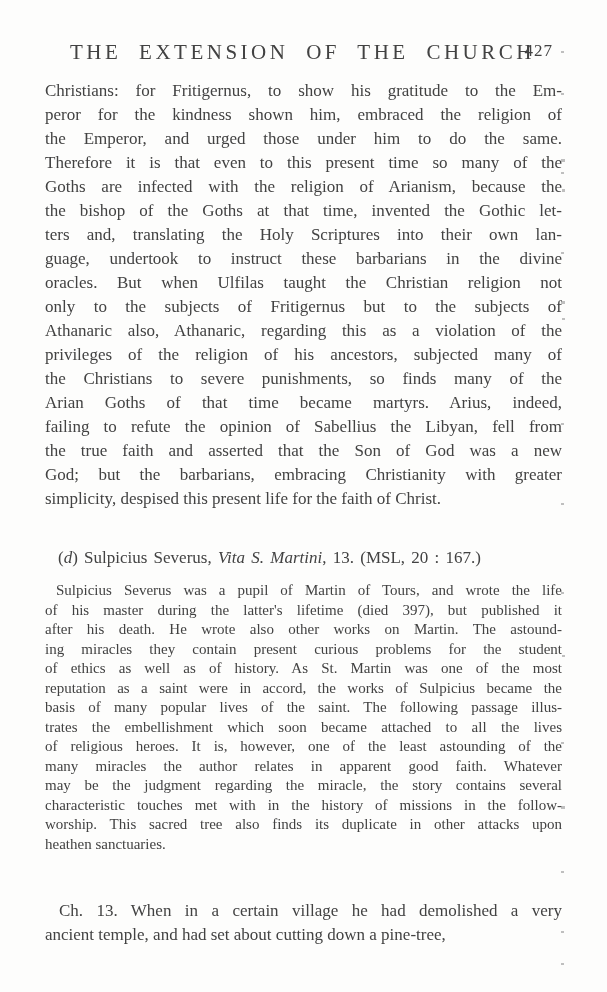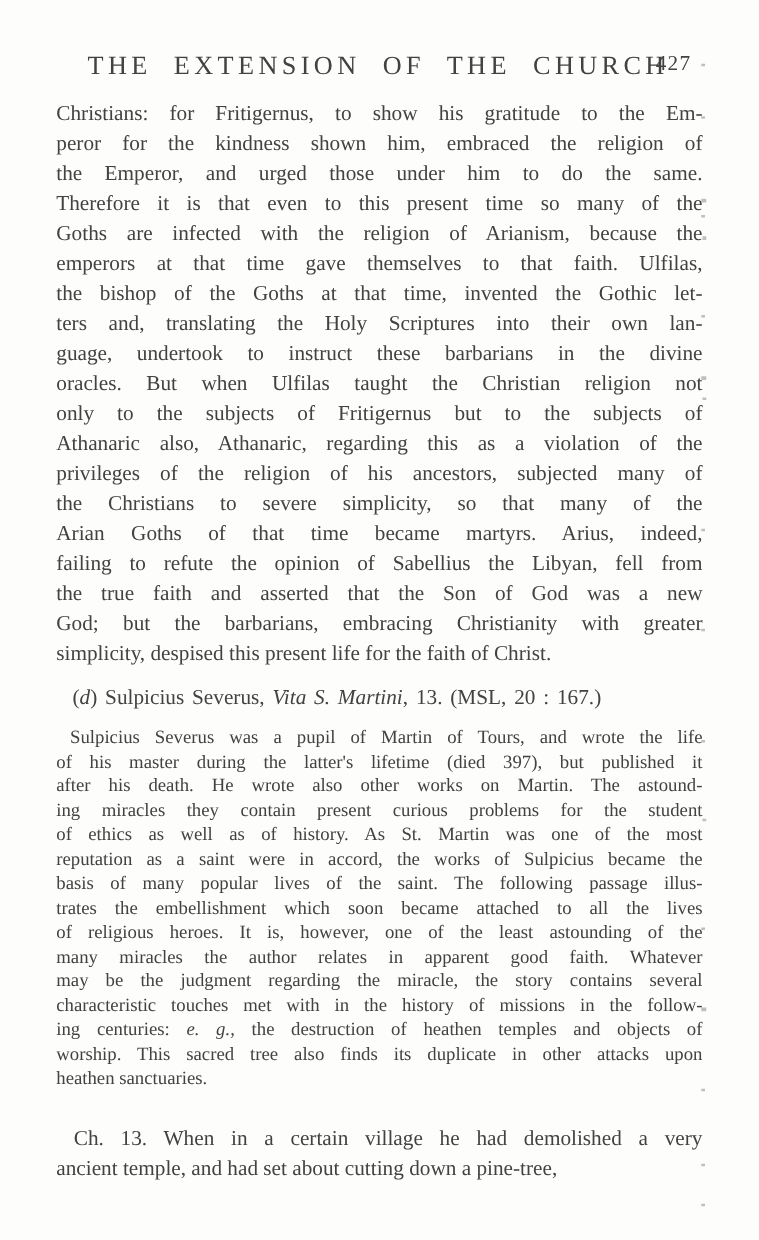--- a/index.html
+++ b/index.html
@@ -88,29 +88,28 @@
     <span class="head-title">THE  EXTENSION  OF  THE  CHURCH</span>
     <span class="folio">427</span>
   </header>
 
   <section id="main-passage" class="para para-main">
       <div class="line">Christians: for Fritigernus, to show his gratitude to the Em-</div>
       <div class="line">peror for the kindness shown him, embraced the religion of</div>
       <div class="line">the Emperor, and urged those under him to do the same.</div>
       <div class="line">Therefore it is that even to this present time so many of the</div>
       <div class="line">Goths are infected with the religion of Arianism, because the</div>
-      <div class="line">emperors at that time gave themselves to that faith.  Ulfilas,</div>
       <div class="line">the bishop of the Goths at that time, invented the Gothic let-</div>
       <div class="line">ters and, translating the Holy Scriptures into their own lan-</div>
       <div class="line">guage, undertook to instruct these barbarians in the divine</div>
       <div class="line">oracles.  But when Ulfilas taught the Christian religion not</div>
       <div class="line">only to the subjects of Fritigernus but to the subjects of</div>
       <div class="line">Athanaric also, Athanaric, regarding this as a violation of the</div>
       <div class="line">privileges of the religion of his ancestors, subjected many of</div>
-      <div class="line">the Christians to severe simplicity, so that many of the</div>
+      <div class="line">the Christians to severe punishments, so finds many of the</div>
       <div class="line">Arian Goths of that time became martyrs.  Arius, indeed,</div>
       <div class="line">failing to refute the opinion of Sabellius the Libyan, fell from</div>
       <div class="line">the true faith and asserted that the Son of God was a new</div>
       <div class="line">God; but the barbarians, embracing Christianity with greater</div>
       <div class="line last">simplicity, despised this present life for the faith of Christ.</div>
     </section>
 
   <p class="citation">(<i>d</i>)  Sulpicius Severus, <i>Vita S. Martini</i>, 13.   (MSL, 20 : 167.)</p>
 
   <section id="editor-note" class="para para-note">
@@ -119,21 +118,20 @@
       <div class="line">after his death.   He wrote also other works on Martin.   The astound-</div>
       <div class="line">ing miracles they contain present curious problems for the student</div>
       <div class="line">of ethics as well as of history.   As St. Martin was one of the most</div>
       <div class="line">reputation as a saint were in accord, the works of Sulpicius became the</div>
       <div class="line">basis of many popular lives of the saint.   The following passage illus-</div>
       <div class="line">trates the embellishment which soon became attached to all the lives</div>
       <div class="line">of religious heroes.   It is, however, one of the least astounding of the</div>
       <div class="line">many miracles the author relates in apparent good faith.   Whatever</div>
       <div class="line">may be the judgment regarding the miracle, the story contains several</div>
       <div class="line">characteristic touches met with in the history of missions in the follow-</div>
-      <div class="line">ing centuries: <i>e. g.,</i> the destruction of heathen temples and objects of</div>
       <div class="line">worship.   This sacred tree also finds its duplicate in other attacks upon</div>
       <div class="line last">heathen sanctuaries.</div>
     </section>
 
   <section id="chapter-passage" class="para para-main">
       <div class="line">Ch. 13.   When in a certain village he had demolished a very</div>
       <div class="line last">ancient temple, and had set about cutting down a pine-tree,</div>
     </section>
 
   <div>

